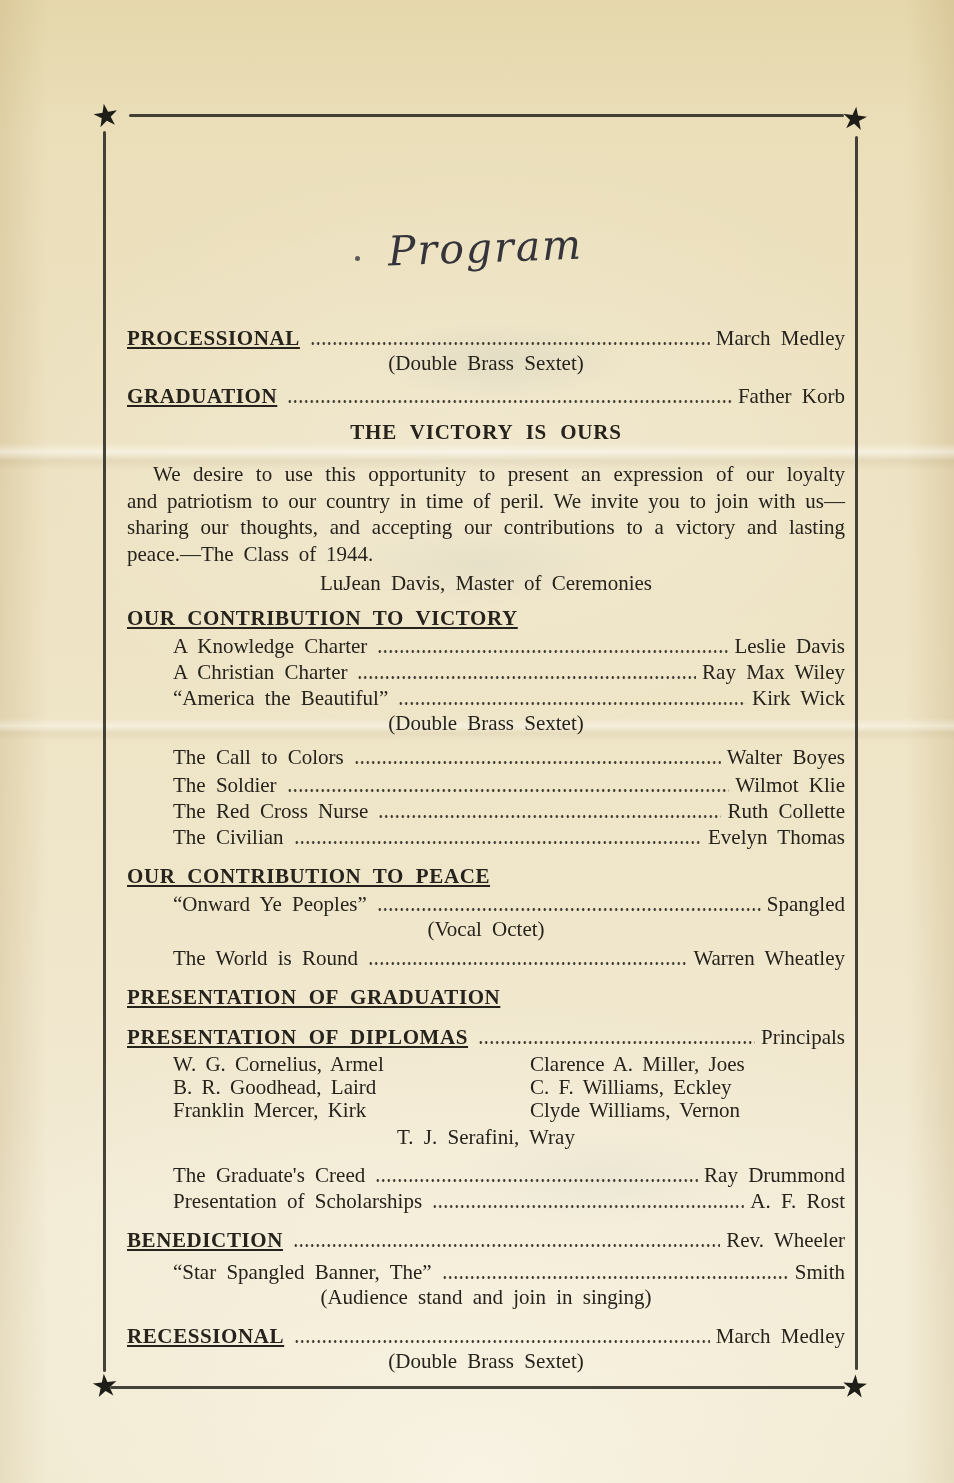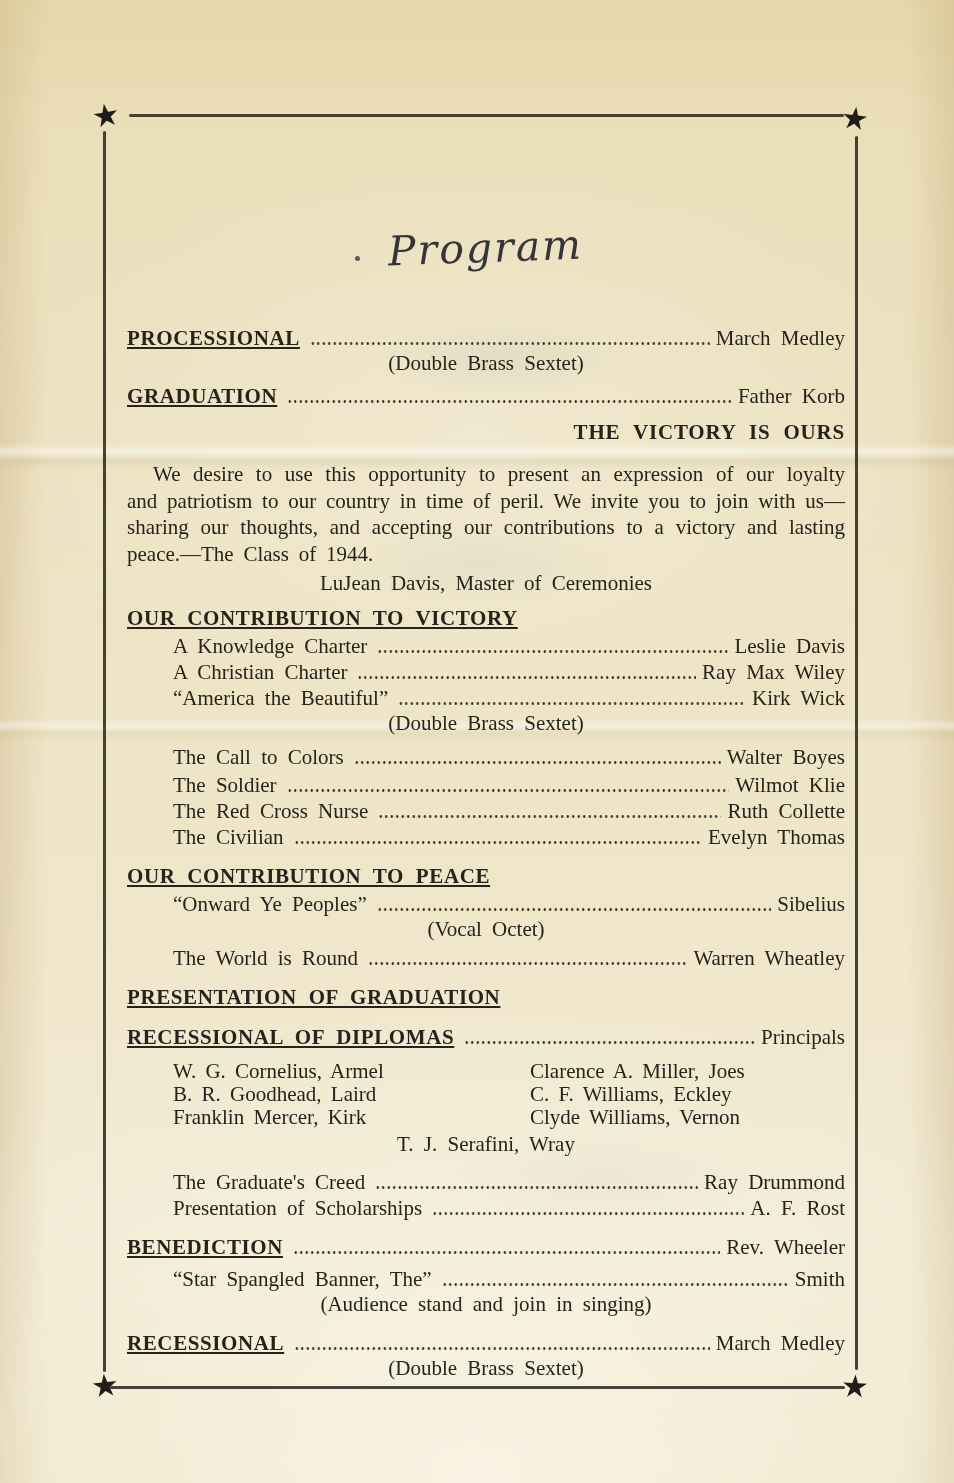--- a/index.html
+++ b/index.html
@@ -51,27 +51,27 @@
     flex:1 1 auto; height:3px; margin:0 6px 6px 10px; align-self:flex-end;
     background-image:radial-gradient(circle, #39352b 1.05px, rgba(57,53,43,0) 1.5px);
     background-size:5.5px 3px; background-repeat:repeat-x;
   }
   .caps { font-weight:700; letter-spacing:.6px; word-spacing:6px;text-decoration:underline; }
   .lbl  { word-spacing:5px; }
   .val  { word-spacing:5px; }
   .indent { padding-left:46px;text-align:right; }
   .center { text-align:center; word-spacing:5px; }
   .note { line-height:25px; margin-top:0; }
-  .heading { font-weight:700; letter-spacing:.8px; word-spacing:7px;text-align:right; }
+  .heading { font-weight:700; letter-spacing:.8px; word-spacing:7px; }
   .para {
     margin-top:16px; text-align:justify; text-indent:26px;
     word-spacing:4.5px; line-height:26.5px; white-space:normal;
   }
   .section-head { margin-top:9px; }
-  .names-grid { display:flex; padding-left:46px; margin-top:10px; line-height:23px; }
+  .names-grid { display:flex; padding-left:46px; margin-top:3px; line-height:23px; }
   .names-col1 { width:357px; }
   .names-col2 { flex:1; }
   .names-grid div { word-spacing:4px; }
   .mt2{margin-top:2px}.mt3{margin-top:3px}.mt4{margin-top:8px}.mt6{margin-top:6px}
   .mt7{margin-top:7px}.mt10{margin-top:10px}.mt12{margin-top:12px}
   .mt13{margin-top:13px}.mt14{margin-top:14px}.mt52{margin-top:52px}
 </style>
 </head>
 <body>
 
@@ -150,33 +150,33 @@
       <span class="lbl">The Civilian</span>
       <span class="dots"></span>
       <span class="val">Evelyn Thomas</span>
     </div>
 
     <div class="caps mt13">OUR CONTRIBUTION TO PEACE</div>
 
     <div class="row indent mt2">
       <span class="lbl">“Onward Ye Peoples”</span>
       <span class="dots"></span>
-      <span class="val">Sibelius</span>
+      <span class="val">Spangled</span>
     </div>
     <div class="center note">(Vocal Octet)</div>
     <div class="row indent mt3">
       <span class="lbl">The World is Round</span>
       <span class="dots"></span>
       <span class="val">Warren Wheatley</span>
     </div>
 
     <div class="caps mt13">PRESENTATION OF GRADUATION</div>
 
     <div class="row mt14">
-      <span class="caps">RECESSIONAL OF DIPLOMAS</span>
+      <span class="caps">PRESENTATION OF DIPLOMAS</span>
       <span class="dots"></span>
       <span class="val">Principals</span>
     </div>
     <div class="names-grid">
       <div class="names-col1">
         <div>W. G. Cornelius, Armel</div>
         <div>B. R. Goodhead, Laird</div>
         <div>Franklin Mercer, Kirk</div>
       </div>
       <div class="names-col2">

